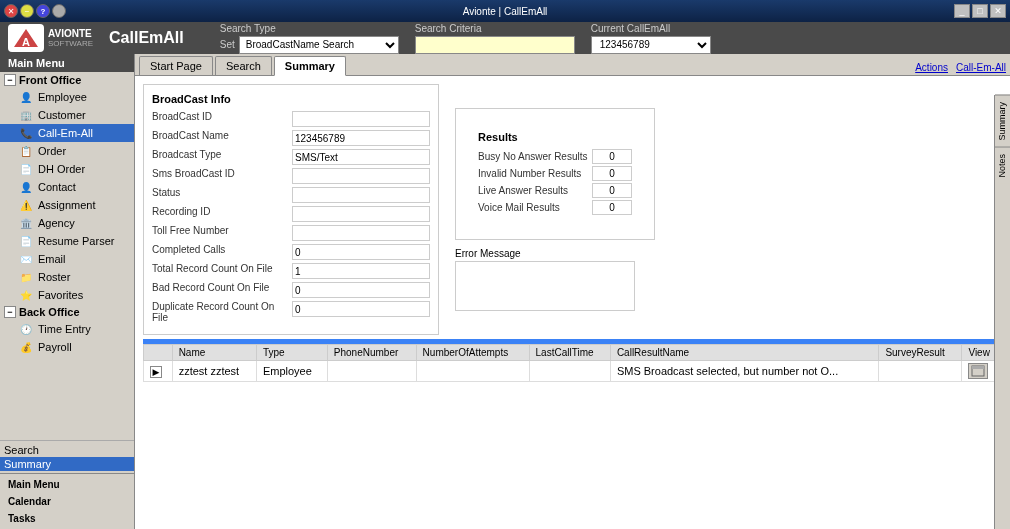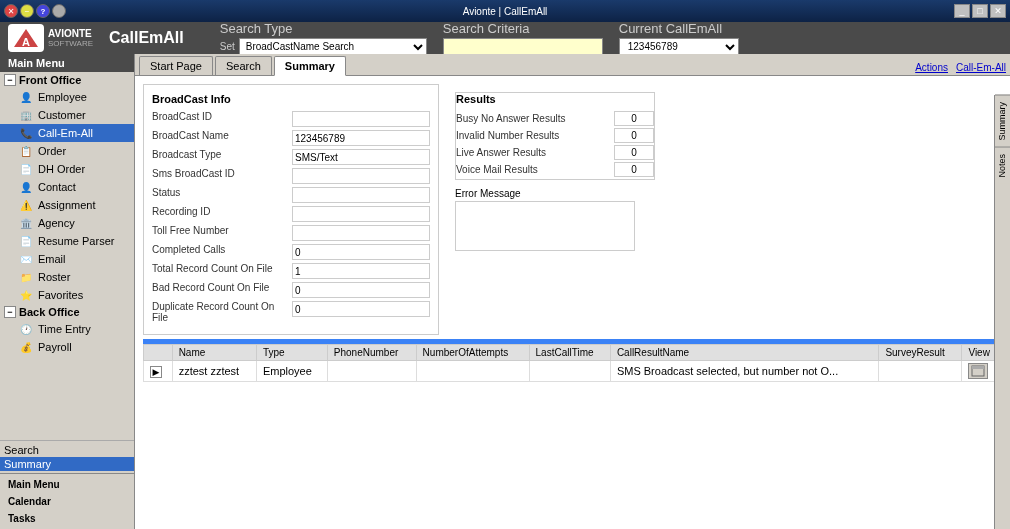--- a/index.html
+++ b/index.html
@@ -73,38 +73,38 @@
       font-weight: bold;
       margin-right: 20px;
     }
     .toolbar-group {
       display: flex;
       flex-direction: column;
       gap: 2px;
     }
     .toolbar-label {
       color: #ccc;
-      font-size: 13px;
+      font-size: 10px;
     }
     .toolbar-row {
       display: flex;
       align-items: center;
       gap: 4px;
     }
     .toolbar-set-label {
       color: #ccc;
       font-size: 10px;
     }
     .toolbar-select {
       height: 18px;
       font-size: 10px;
       border: 1px solid #888;
       background: white;
       padding: 0 2px;
-      width: 188px;
+      width: 160px;
     }
     .toolbar-input-yellow {
       height: 18px;
       background: #ffffcc;
       border: 1px solid #888;
       padding: 0 4px;
       width: 160px;
       font-size: 10px;
     }
     .toolbar-input-current {
@@ -591,21 +591,21 @@
             </div>
             <div class="form-row">
               <span class="form-label">Duplicate Record Count On File</span>
               <input type="text" class="form-input" value="0" style="">
             </div>
           </div>
 
           <div style="display:flex;flex-direction:column;margin-left:16px;">
 
 
-            <div style="border:1px solid #ccc;padding:0;min-width:200px;margin-top:8px;">
+            <div style="border:1px solid #ccc;padding:22px;min-width:200px;margin-top:24px;">
               <div class="section-title">Results</div>
               <div class="result-row">
                 <span class="result-label">Busy No Answer Results</span>
                 <input type="text" class="result-value" value="0" style="">
               </div>
               <div class="result-row">
                 <span class="result-label">Invalid Number Results</span>
                 <input type="text" class="result-value" value="0" style="">
               </div>
               <div class="result-row">

